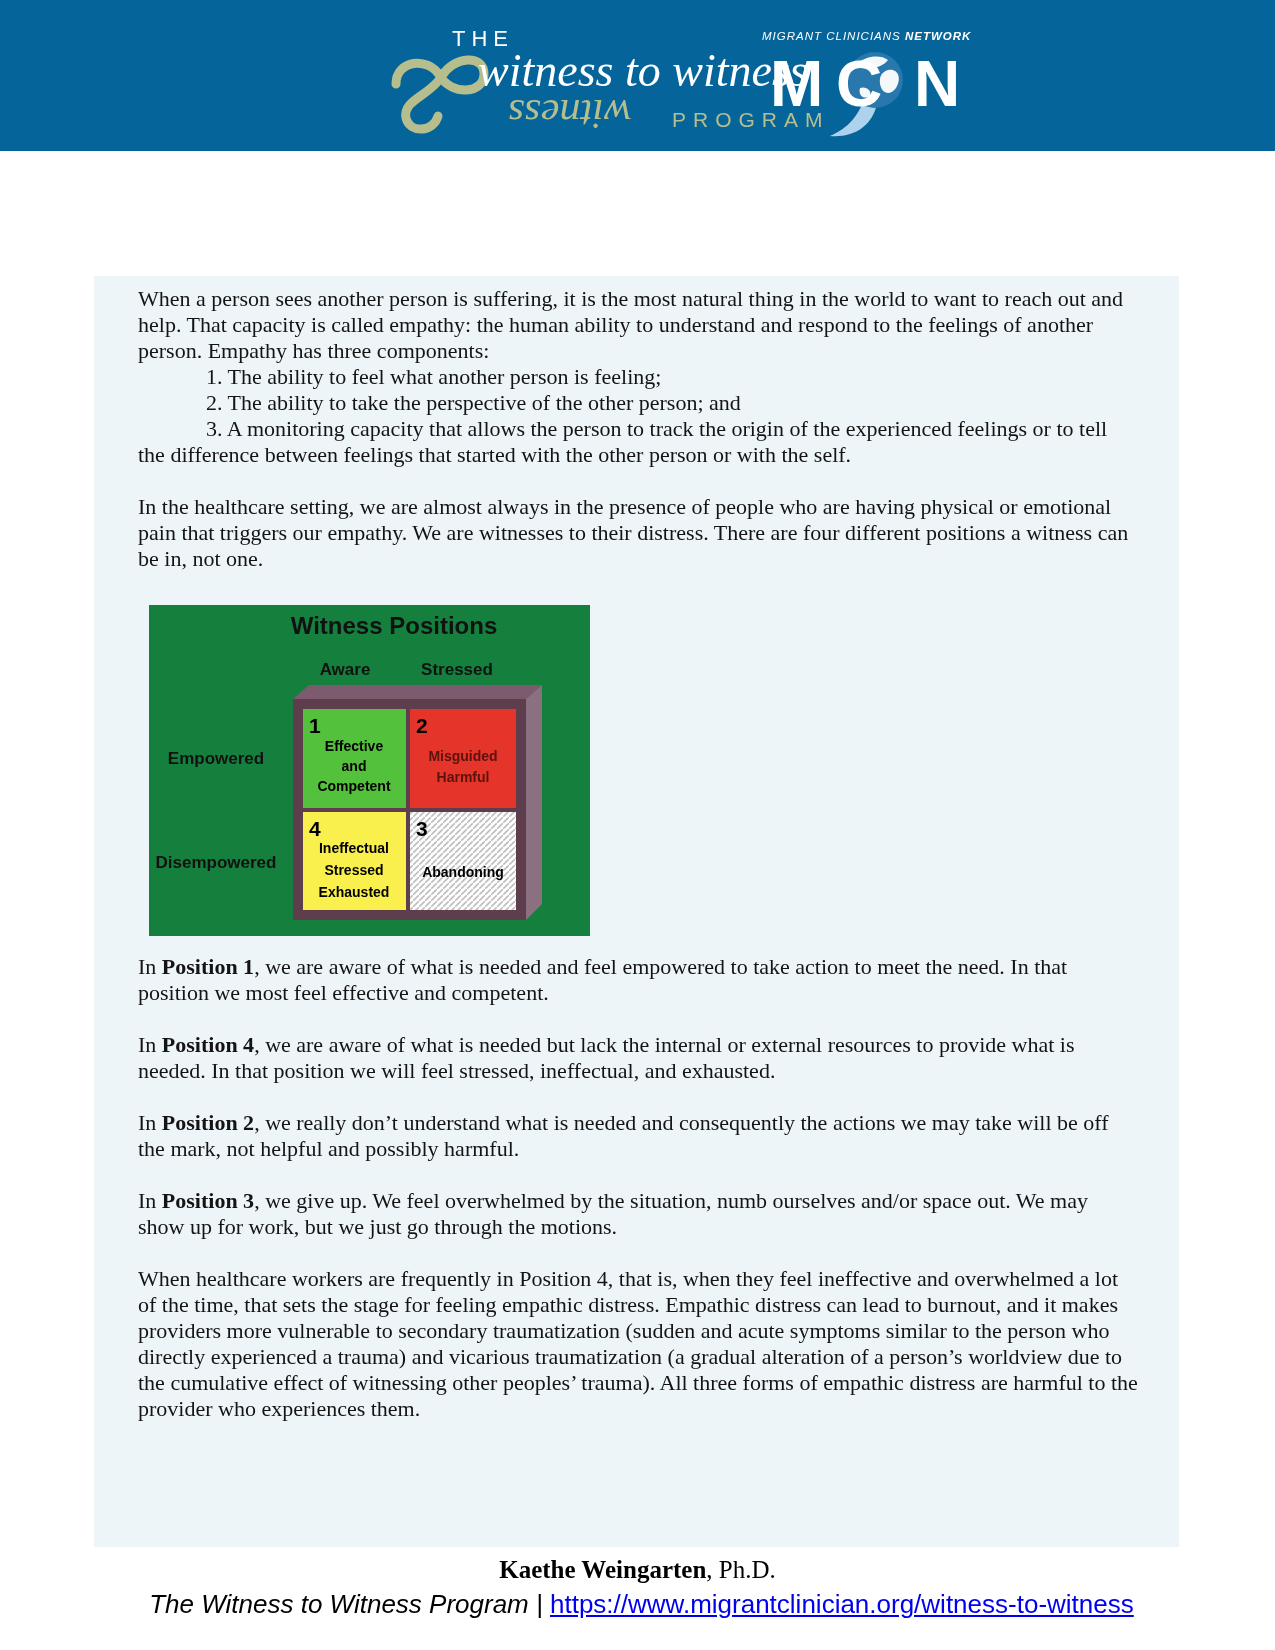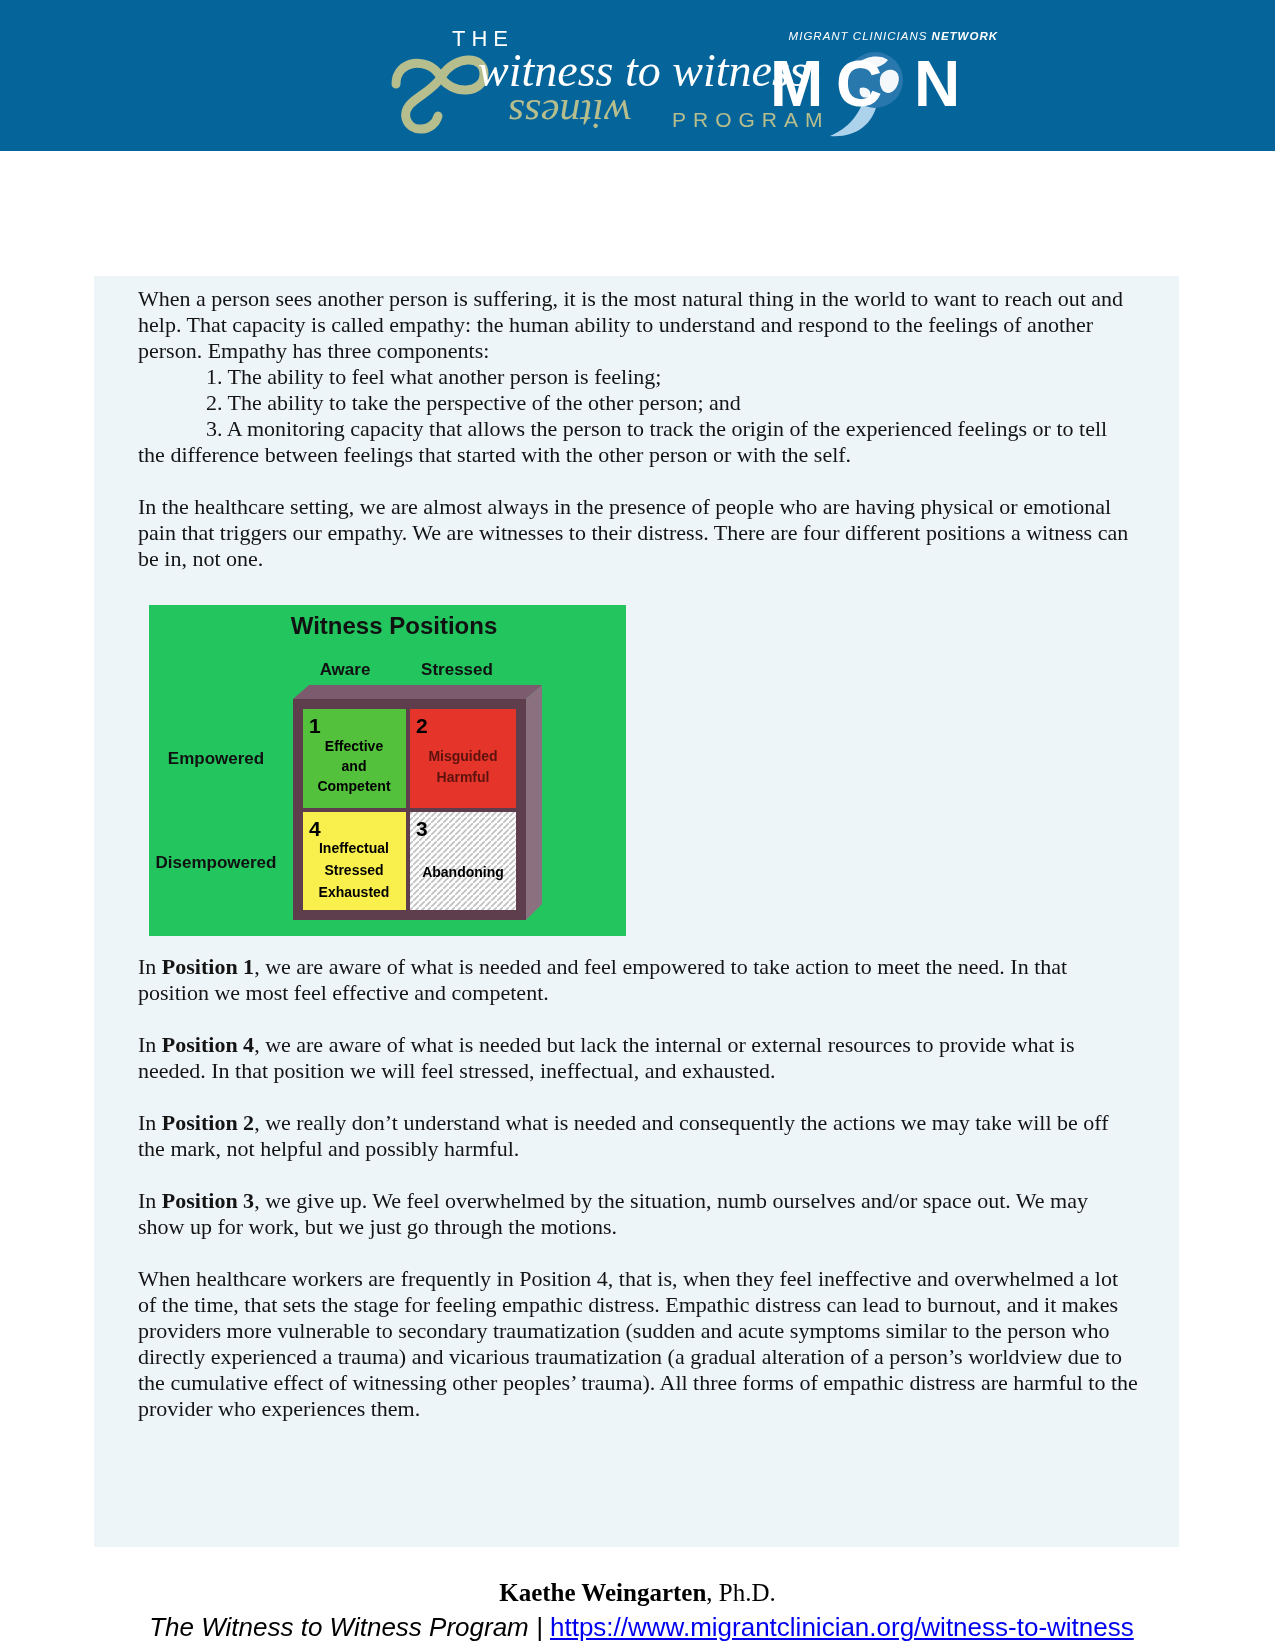--- a/index.html
+++ b/index.html
@@ -12,51 +12,51 @@
   .w2w-flourish{position:absolute;left:88px;top:14px;}
   .w2w-the{position:absolute;left:152px;top:8px;color:#ffffff;font-family:"Liberation Sans",sans-serif;
            font-size:22px;letter-spacing:6px;font-weight:400;}
   .w2w-main{position:absolute;left:178px;top:26px;color:#ffffff;font-style:italic;
             font-size:46px;white-space:nowrap;font-family:"Liberation Serif",serif;}
   .w2w-mirror{position:absolute;left:180px;top:72px;width:180px;text-align:center;color:#B7BE8E;
               font-style:italic;font-size:42px;transform:rotate(180deg);font-family:"Liberation Serif",serif;}
   .w2w-program{position:absolute;left:372px;top:90px;color:#B7BE8E;font-family:"Liberation Sans",sans-serif;
                font-size:21px;letter-spacing:7px;}
   .mcn-logo{position:absolute;left:762px;top:24px;width:236px;height:120px;}
-  .mcn-tagline{position:absolute;left:0;top:6px;width:236px;text-align:right;color:#ffffff;
+  .mcn-tagline{position:absolute;left:0;top:6px;width:236px;text-align:left;color:#ffffff;
                font-family:"Liberation Sans",sans-serif;font-style:italic;font-size:11.5px;letter-spacing:1px;}
   .mcn-mark{position:absolute;left:0;top:20px;}
 
   
   .doc-title{position:absolute;top:160px;left:0;width:1275px;text-align:center;
              font-weight:bold;font-size:32px;line-height:42px;color:#000;}
 
   
   .content-box{position:absolute;left:94px;top:276px;width:1085px;height:1271px;background:#EEF5F9;
                box-sizing:border-box;padding:10px 40px 0 44px;font-size:22px;line-height:26px;color:#141414;}
   .para{margin:0;}
   .para + .para, .list-item + .para, .para-gap{margin-top:26px;}
   .list-item{margin:0;text-indent:68px;}
   .b{font-weight:bold;}
 
   
-  .figure{position:relative;width:477px;height:331px;background:#22c55e;margin:33px 0 18px 11px;
+  .figure{position:relative;width:441px;height:331px;background:#15803d;margin:33px 0 18px 11px;
           font-family:"Liberation Sans",sans-serif;}
   .fig-title{position:absolute;left:95px;top:8px;width:300px;text-align:center;
              font-size:24px;font-weight:bold;color:#111;}
   .fig-col-label{position:absolute;top:52px;width:100px;text-align:center;font-size:17px;font-weight:bold;color:#111;}
   .fig-col-aware{left:146px;}
   .fig-col-unaware{left:258px;}
   .fig-row-label{position:absolute;left:0;width:134px;text-align:center;font-size:17px;font-weight:bold;color:#111;}
   .fig-row-empowered{top:141px;}
   .fig-row-disempowered{top:245px;}
   .fig-matrix{position:absolute;left:144px;top:80px;}
 
   
-  .footer{position:absolute;top:1556px;left:0;width:1275px;text-align:center;margin-top:23px;}
+  .footer{position:absolute;top:1556px;left:0;width:1275px;text-align:center;}
   .author-line{font-size:25px;color:#000;}
   .program-line{margin-top:5px;font-family:"Liberation Sans",sans-serif;font-style:italic;font-size:26px;color:#000;padding-left:8px;}
   .program-link{font-style:normal;color:#0000EE;text-decoration:underline;cursor:pointer;}
 </style>
 </head>
 <body>
 
 <div class="page">
 
   <div class="header">

